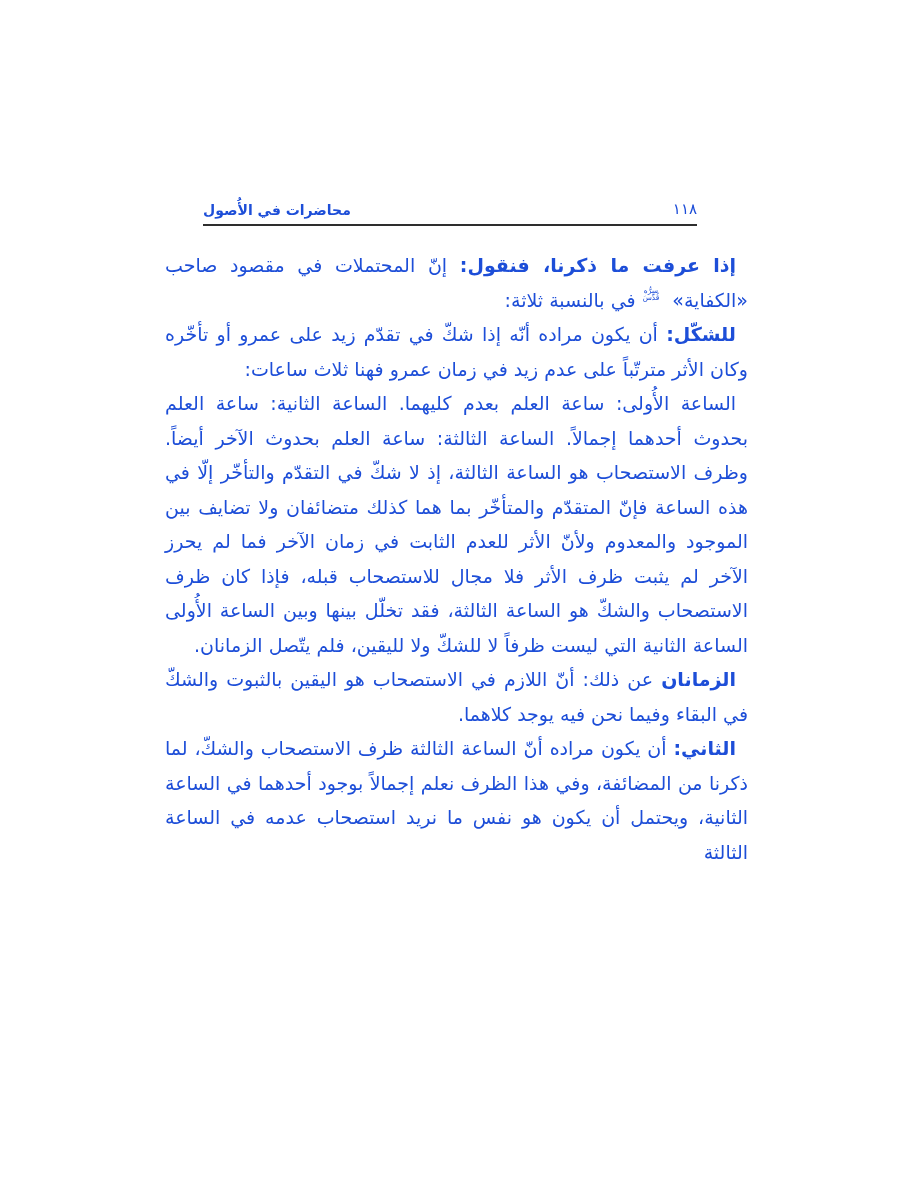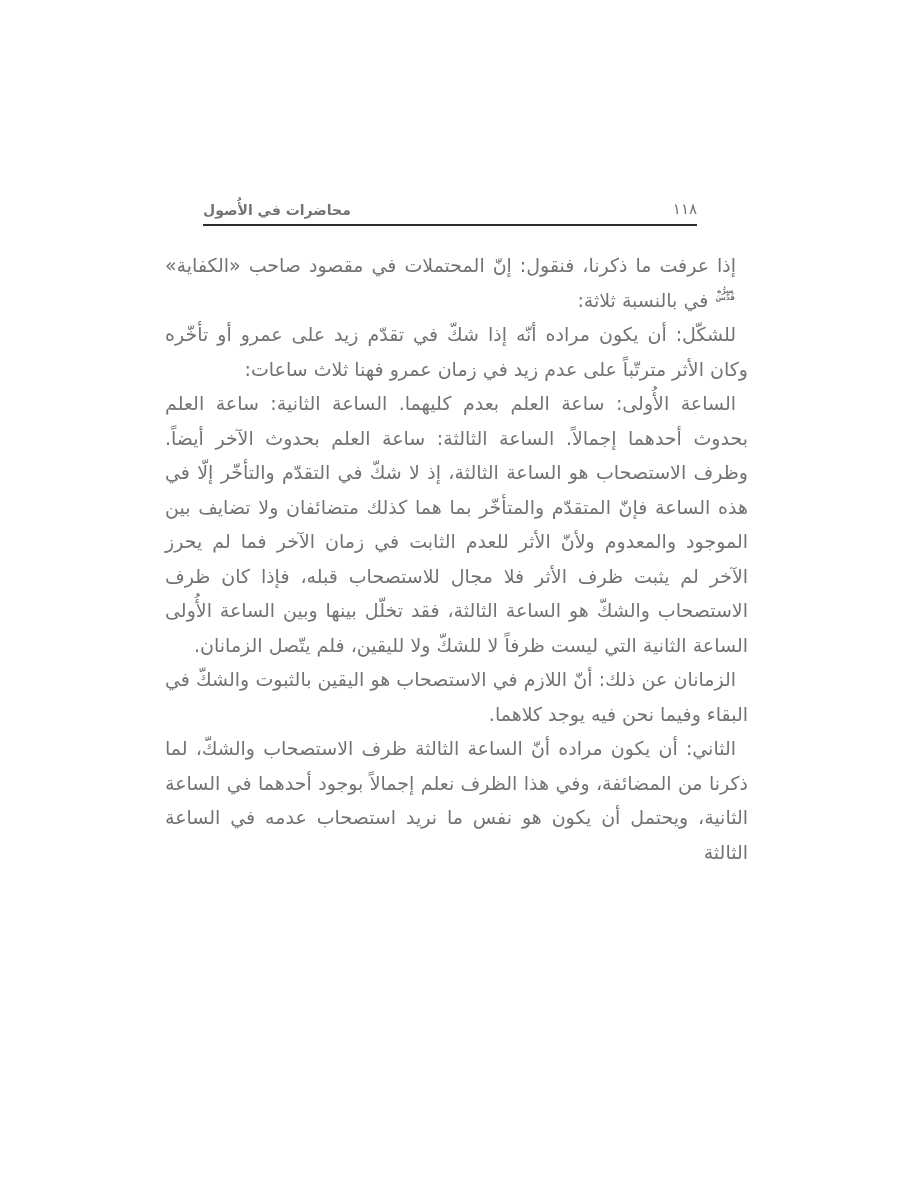--- a/index.html
+++ b/index.html
@@ -8,21 +8,21 @@
     background: #ffffff;
   }
   .page {
     position: relative;
     width: 900px;
     height: 1200px;
     background: #ffffff;
     overflow: hidden;
     direction: rtl;
     font-family: "DejaVu Sans", sans-serif;
-    color: #737373;
+    color: #1d4ed8;
   }
   
   .running-head {
     position: absolute;
     top: 196px;
     left: 203px;
     width: 494px;
     height: 30px;
   }
   .running-head .head-title {
@@ -61,33 +61,32 @@
     text-justify: inter-word;
     font-size: 19px;
     line-height: 34.5px;
   }
   .content p {
     margin: 0;
     padding: 0;
     text-indent: 12px;
   }
   .lead {
-    font-weight: 400;
+    font-weight: 700;
   }
   
   .honorific {
     display: inline-block;
     direction: rtl;
     font-size: 7.5px;
     line-height: 6.5px;
     text-align: center;
     vertical-align: baseline;
     transform: translateY(-7px);
     margin: 0 1px;
-    font-weight: bold;
   }
   .honorific span { display: block; }
 </style>
 </head>
 <body>
 
 <div class="page">
 
   <div class="running-head">
     <div class="head-title">محاضرات في الأُصول</div>

